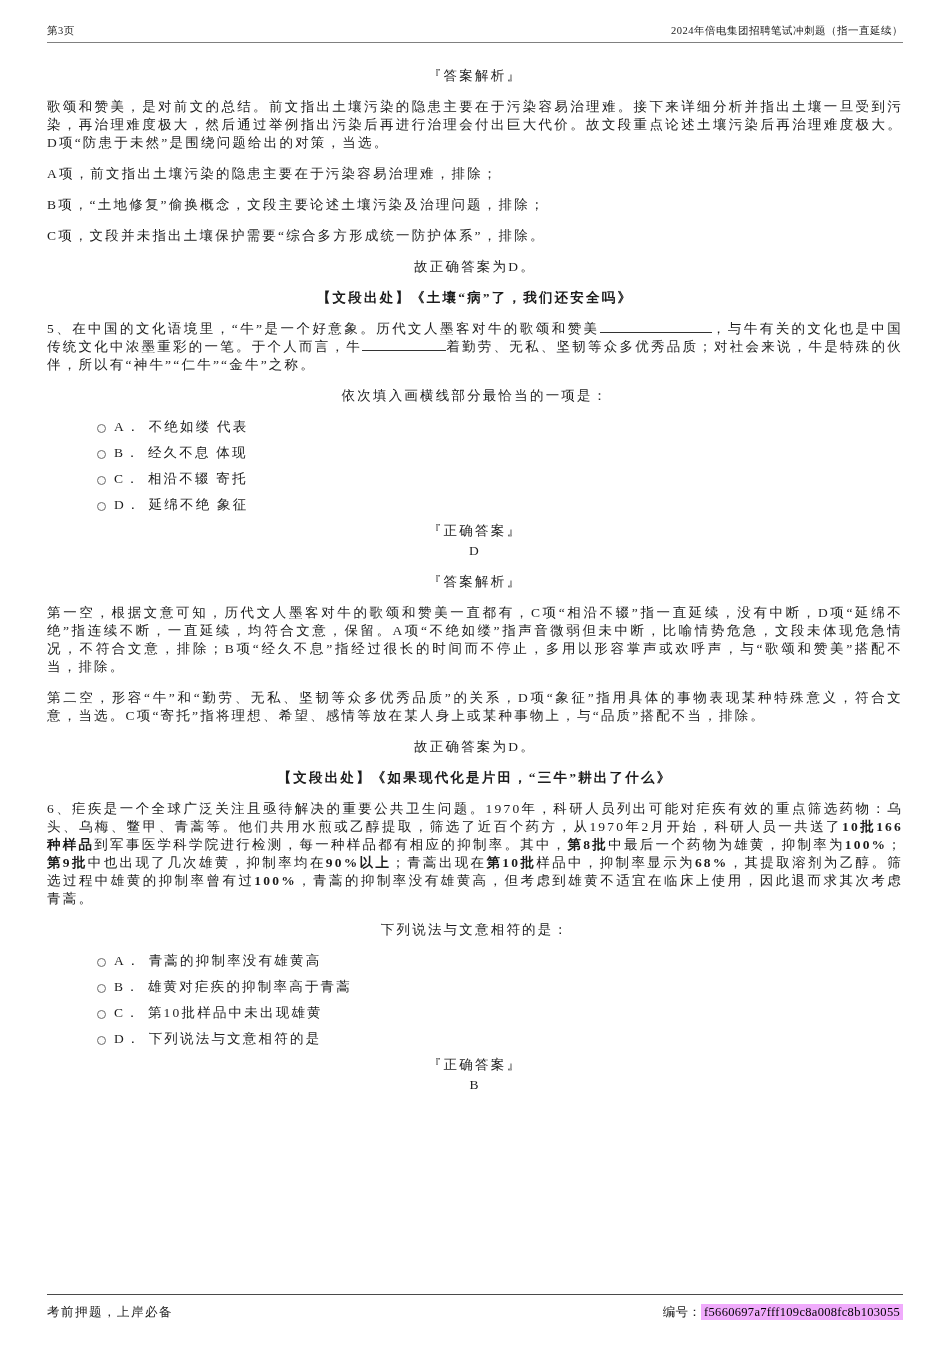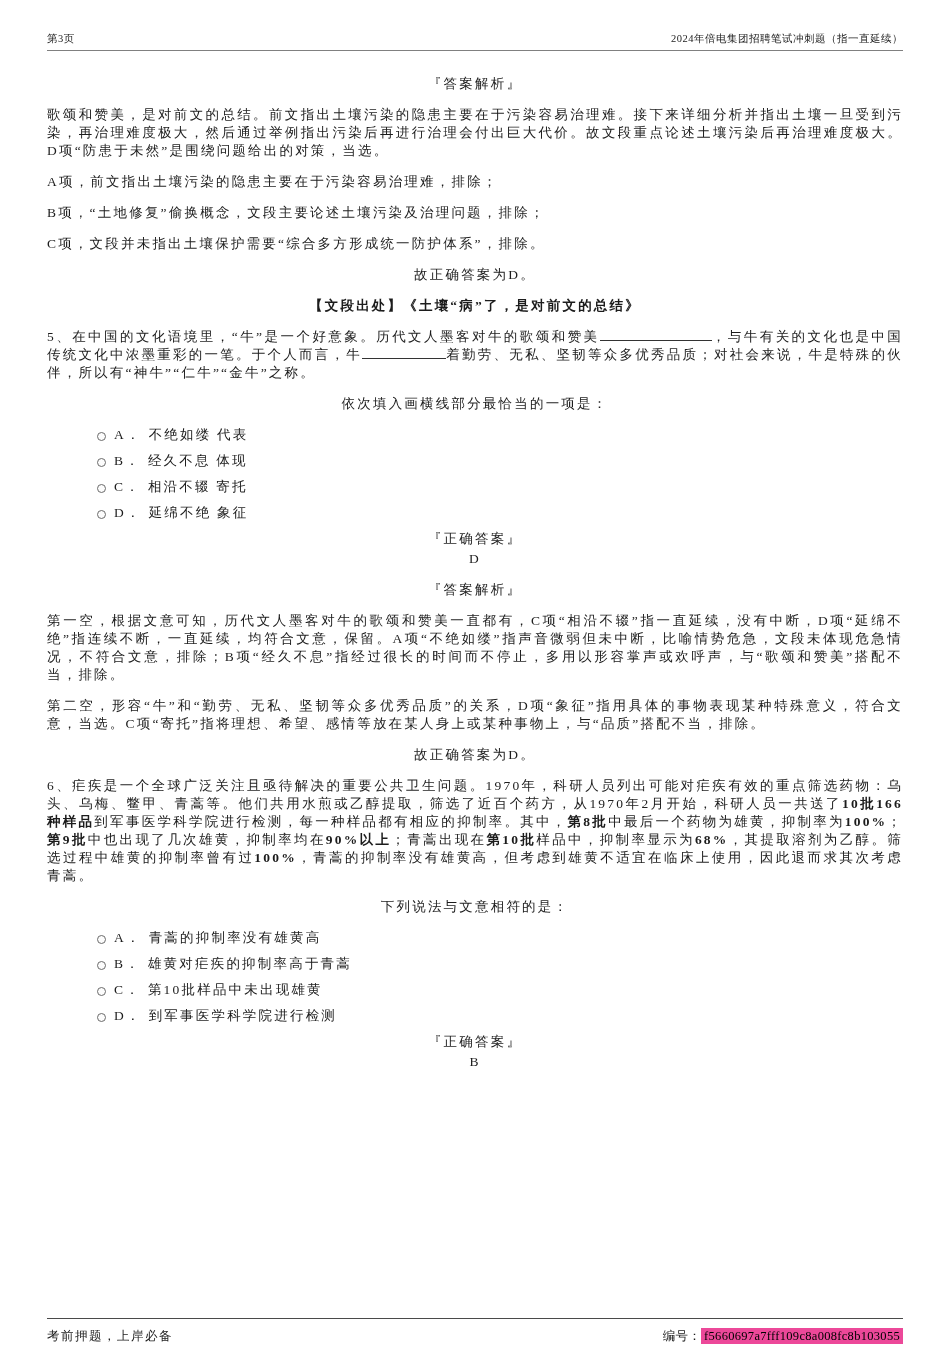--- a/index.html
+++ b/index.html
@@ -4,21 +4,21 @@
 <style>
   * { margin: 0; padding: 0; box-sizing: border-box; }
   html, body { background: #ffffff; }
   body {
     width: 950px; height: 1345px;
     font-family: "Liberation Serif", "DejaVu Serif", serif;
     color: #1c1c1c;
     position: relative;
     overflow: hidden;
   }
-  .page { position: relative; width: 950px; height: 1345px; padding: 16px 47px; }
+  .page { position: relative; width: 950px; height: 1345px; padding: 8px 47px; }
 
   
   .page-header {
     display: flex; justify-content: space-between; align-items: flex-end;
     padding-top: 16px; font-size: 10.5px; color: #222; letter-spacing: 0.5px;
   }
   .header-rule { border-top: 1px solid #808080; margin-top: 4px; margin-bottom: 24px; }
 
   
   .doc-body p {
@@ -47,21 +47,21 @@
   .radio {
     width: 9px; height: 9px; flex: none;
     border: 1px solid #6b6b6b; border-radius: 50%;
     background: #fcfcfc; margin-right: 8px; margin-top: 2px;
   }
   .opt-letter { margin-right: 7px; }
 
   b { font-weight: bold; }
 
   
-  .page-footer { position: absolute; left: 47px; right: 47px; bottom: 0; }
+  .page-footer { position: absolute; left: 47px; right: 47px; bottom: 24px; }
   .footer-rule { border-top: 1px solid #4a4a4a; margin-bottom: 9px; }
   .footer-row { display: flex; justify-content: space-between; align-items: center; font-size: 12.5px; }
   .footer-left { letter-spacing: 1.5px; }
   .footer-right { letter-spacing: 0.3px; }
   .code-highlight { padding: 1px 3px; color: #000; }
 </style>
 </head>
 <body>
 
 <div class="page">
@@ -73,21 +73,21 @@
   <div class="header-rule"></div>
 
   <div class="doc-body">
 
     <p class="short">『答案解析』</p>
     <p>歌颂和赞美，是对前文的总结。前文指出土壤污染的隐患主要在于污染容易治理难。接下来详细分析并指出土壤一旦受到污染，再治理难度极大，然后通过举例指出污染后再进行治理会付出巨大代价。故文段重点论述土壤污染后再治理难度极大。D项“防患于未然”是围绕问题给出的对策，当选。</p>
     <p>A项，前文指出土壤污染的隐患主要在于污染容易治理难，排除；</p>
     <p>B项，“土地修复”偷换概念，文段主要论述土壤污染及治理问题，排除；</p>
     <p>C项，文段并未指出土壤保护需要“综合多方形成统一防护体系”，排除。</p>
     <p class="short">故正确答案为D。</p>
-    <p class="source-line short">【文段出处】《土壤“病”了，是对前文的总结》</p>
+    <p class="source-line short">【文段出处】《土壤“病”了，我们还安全吗》</p>
 
     <p><span>5、在中国的文化语境里，“牛”是一个好意象。历代文人墨客对牛的歌颂和赞美</span><span class="blank blank-long"></span><span>，与牛有关的文化也是中国传统文化中浓墨重彩的一笔。于个人而言，牛</span><span class="blank blank-short"></span><span>着勤劳、无私、坚韧等众多优秀品质；对社会来说，牛是特殊的伙伴，所以有“神牛”“仁牛”“金牛”之称。</span></p>
     <p class="short">依次填入画横线部分最恰当的一项是：</p>
 
     <div class="option">
       <span class="radio"></span>
       <span class="opt-letter">A．</span>
       <span class="opt-text">不绝如缕 代表</span>
     </div>
     <div class="option">
@@ -105,20 +105,21 @@
       <span class="opt-letter">D．</span>
       <span class="opt-text">延绵不绝 象征</span>
     </div>
 
     <p class="short answer-label">『正确答案』</p>
     <p class="short answer-letter">D</p>
     <p class="short">『答案解析』</p>
     <p>第一空，根据文意可知，历代文人墨客对牛的歌颂和赞美一直都有，C项“相沿不辍”指一直延续，没有中断，D项“延绵不绝”指连续不断，一直延续，均符合文意，保留。A项“不绝如缕”指声音微弱但未中断，比喻情势危急，文段未体现危急情况，不符合文意，排除；B项“经久不息”指经过很长的时间而不停止，多用以形容掌声或欢呼声，与“歌颂和赞美”搭配不当，排除。</p>
     <p>第二空，形容“牛”和“勤劳、无私、坚韧等众多优秀品质”的关系，D项“象征”指用具体的事物表现某种特殊意义，符合文意，当选。C项“寄托”指将理想、希望、感情等放在某人身上或某种事物上，与“品质”搭配不当，排除。</p>
     <p class="short">故正确答案为D。</p>
+    <p class="source-line short">【文段出处】《如果现代化是片田，“三牛”耕出了什么》</p>
 
     <p><span>6、疟疾是一个全球广泛关注且亟待解决的重要公共卫生问题。1970年，科研人员列出可能对疟疾有效的重点筛选药物：乌头、乌梅、鳖甲、青蒿等。他们共用水煎或乙醇提取，筛选了近百个药方，从1970年2月开始，科研人员一共送了</span><b>10批166种样品</b><span>到军事医学科学院进行检测，每一种样品都有相应的抑制率。其中，</span><b>第8批</b><span>中最后一个药物为雄黄，抑制率为</span><b>100%</b><span>；</span><b>第9批</b><span>中也出现了几次雄黄，抑制率均在</span><b>90%以上</b><span>；青蒿出现在</span><b>第10批</b><span>样品中，抑制率显示为</span><b>68%</b><span>，其提取溶剂为乙醇。筛选过程中雄黄的抑制率曾有过</span><b>100%</b><span>，青蒿的抑制率没有雄黄高，但考虑到雄黄不适宜在临床上使用，因此退而求其次考虑青蒿。</span></p>
     <p class="short">下列说法与文意相符的是：</p>
 
     <div class="option">
       <span class="radio"></span>
       <span class="opt-letter">A．</span>
       <span class="opt-text">青蒿的抑制率没有雄黄高</span>
     </div>
     <div class="option">
@@ -127,29 +128,29 @@
       <span class="opt-text">雄黄对疟疾的抑制率高于青蒿</span>
     </div>
     <div class="option">
       <span class="radio"></span>
       <span class="opt-letter">C．</span>
       <span class="opt-text">第10批样品中未出现雄黄</span>
     </div>
     <div class="option">
       <span class="radio"></span>
       <span class="opt-letter">D．</span>
-      <span class="opt-text">到军事医学科学院进行检测</span>
+      <span class="opt-text">下列说法与文意相符的是</span>
     </div>
 
     <p class="short answer-label">『正确答案』</p>
     <p class="short answer-letter">B</p>
 
   </div>
 
   <div class="page-footer">
     <div class="footer-rule"></div>
     <div class="footer-row">
       <span class="footer-left">考前押题，上岸必备</span>
-      <span class="footer-right"><span>编号：</span><span class="code-highlight" style="background-color: #ec4899; margin-top: 32px;">f5660697a7fff109c8a008fc8b103055</span></span>
+      <span class="footer-right"><span>编号：</span><span class="code-highlight" style="background-color: #f0abfc; margin-top: 32px;">f5660697a7fff109c8a008fc8b103055</span></span>
     </div>
   </div>
 
 </div>
 
 </body></html>

